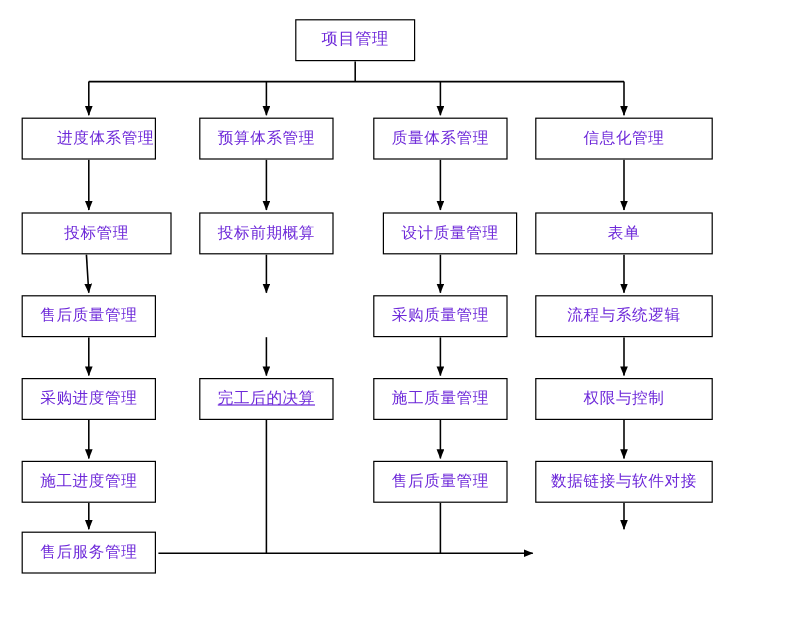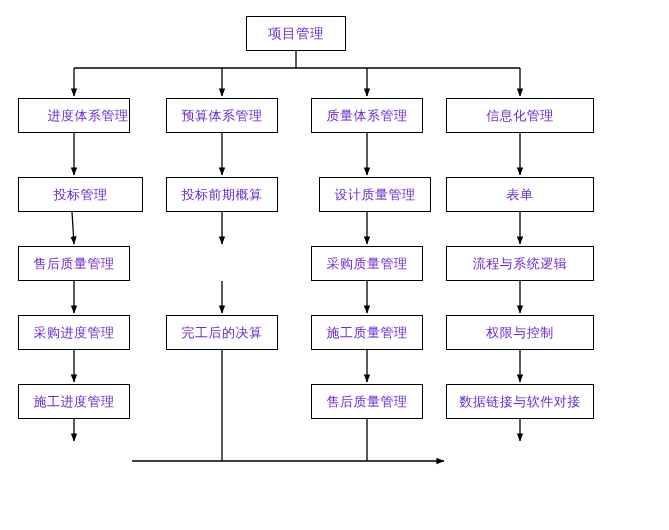--- a/index.html
+++ b/index.html
@@ -93,24 +93,25 @@
     </g>
   </svg>
 
   <div class="node root" style="left:246px; top:16px; width:100px; height:35px;">项目管理</div>
 
   <div class="node" style="left:18px; top:98px; width:112px; height:35px;padding-left:28px;">进度体系管理</div>
   <div class="node" style="left:18px; top:177px; width:125px; height:35px;">投标管理</div>
   <div class="node" style="left:18px; top:246px; width:112px; height:35px;">售后质量管理</div>
   <div class="node" style="left:18px; top:315px; width:112px; height:35px;">采购进度管理</div>
   <div class="node" style="left:18px; top:384px; width:112px; height:35px;">施工进度管理</div>
+  <div class="node" style="left:18px; top:443px; width:112px; height:35px;">售后服务管理</div>
 
   <div class="node" style="left:166px; top:98px; width:112px; height:35px;">预算体系管理</div>
   <div class="node" style="left:166px; top:177px; width:112px; height:35px;">投标前期概算</div>
-  <div class="node" style="left:166px; top:315px; width:112px; height:35px;">完工后的决算</div>
+  <div class="node" style="left:166px; top:315px; width:112px; height:35px;text-decoration:underline;">完工后的决算</div>
 
   <div class="node" style="left:311px; top:98px; width:112px; height:35px;">质量体系管理</div>
   <div class="node" style="left:319px; top:177px; width:112px; height:35px;">设计质量管理</div>
   <div class="node" style="left:311px; top:315px; width:112px; height:35px;">施工质量管理</div>
   <div class="node" style="left:311px; top:246px; width:112px; height:35px;">采购质量管理</div>
   <div class="node" style="left:311px; top:384px; width:112px; height:35px;">售后质量管理</div>
 
   <div class="node" style="left:446px; top:98px; width:148px; height:35px;">信息化管理</div>
   <div class="node" style="left:446px; top:177px; width:148px; height:35px;">表单</div>
   <div class="node" style="left:446px; top:246px; width:148px; height:35px;">流程与系统逻辑</div>

